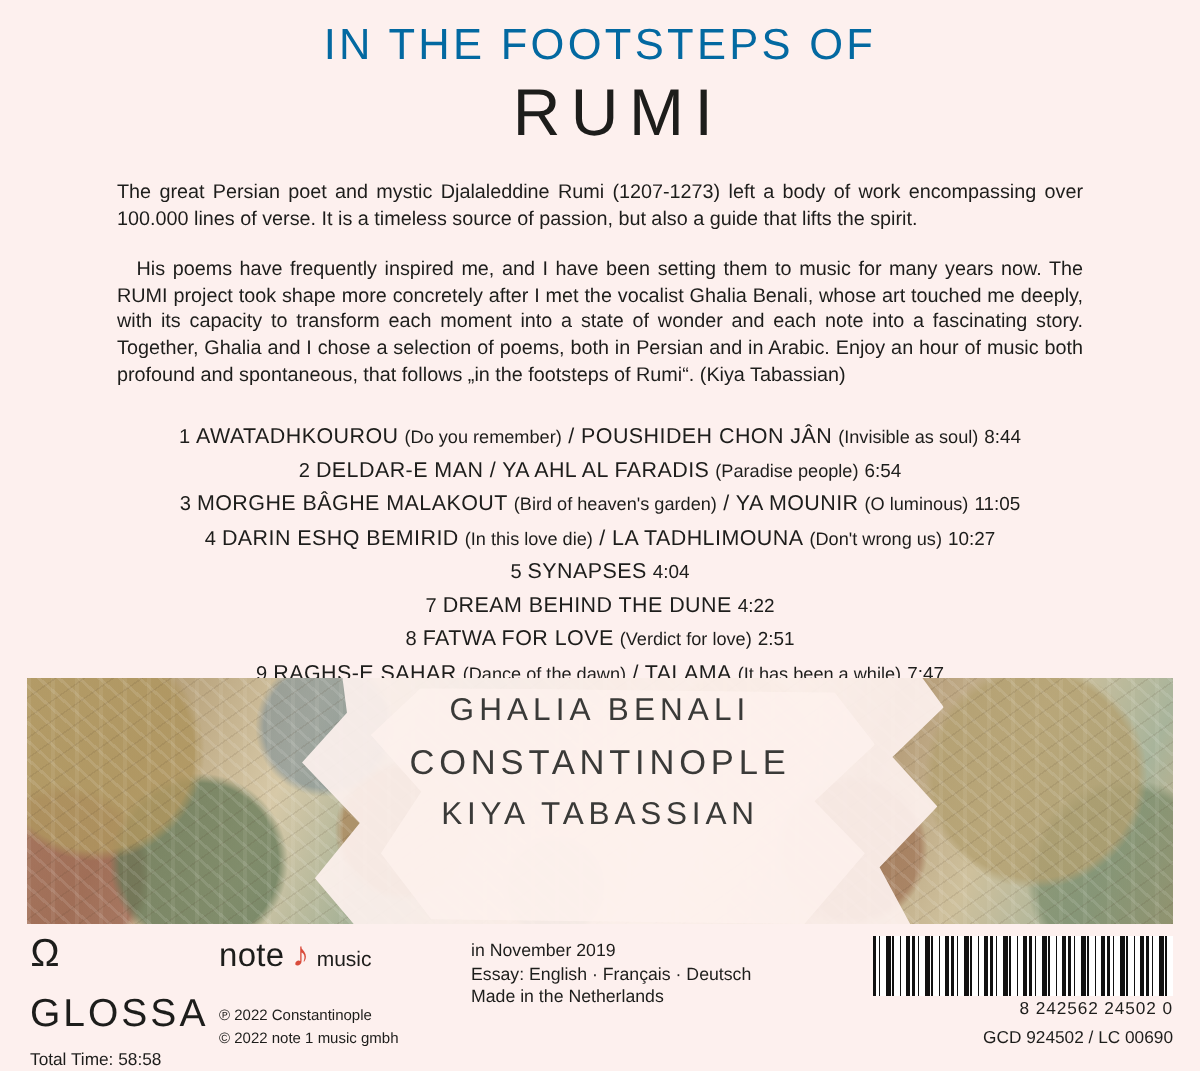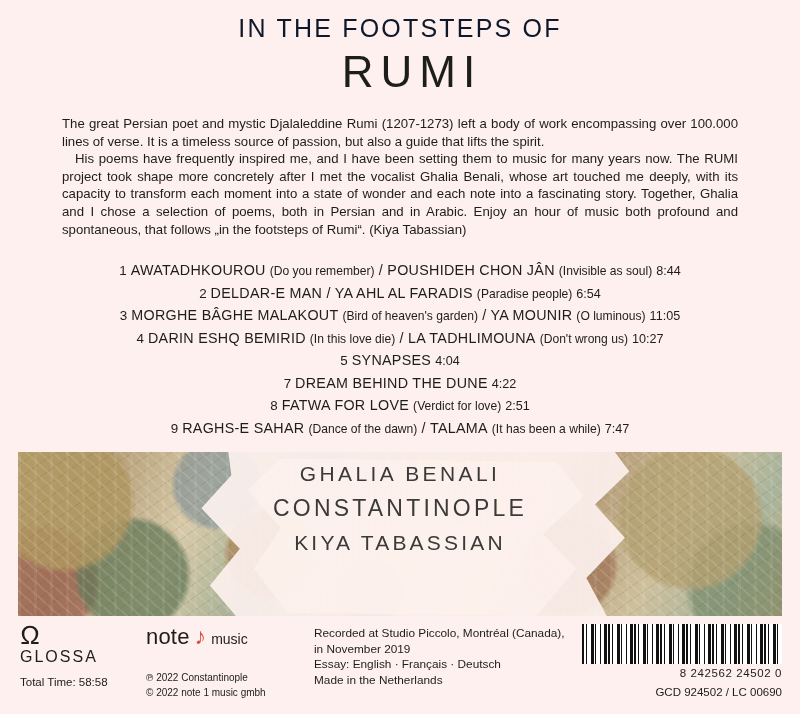--- a/index.html
+++ b/index.html
@@ -15,44 +15,44 @@
     overflow: hidden;
     position: relative;
   }
 
   
   .header {
     text-align: center;
     padding-top: 14px;
   }
   .title-small {
-    font-size: 25px;
+    font-size: 29px;
     letter-spacing: 2.2px;
     font-weight: 400;
-    color: #0f172a;
+    color: #0369a1;
   }
   .title-big {
     font-size: 44px;
     letter-spacing: 7px;
     font-weight: 400;
     margin-top: 4px;
     color: #1d1d1b;
     margin-left: 24px;
   }
 
   
   .notes {
     margin: 18px 62px 0 62px;
     font-size: 13.2px;
     line-height: 17.6px;
     text-align: justify;
     color: #1d1d1b;
   }
   .notes p {
-    margin: 0;
+    margin: 16px;
     text-indent: 0;
   }
   .notes p.indent {
     text-indent: 13px;
   }
 
   
   .tracks {
     margin-top: 22px;
     text-align: center;
@@ -175,23 +175,23 @@
     left: 20px;
     top: 4px;
     width: 120px;
   }
   .glossa .mark {
     font-size: 26px;
     line-height: 26px;
     color: #1d1d1b;
   }
   .glossa .name {
-    font-size: 16px;
+    font-size: 26px;
     letter-spacing: 2px;
-    margin-top: 0;
+    margin-top: 12px;
     color: #1d1d1b;
   }
   .glossa .total {
     font-size: 11.5px;
     margin-top: 10px;
     color: #1d1d1b;
     white-space: nowrap;
   }
 
   .note1 {
@@ -333,21 +333,20 @@
         <span class="eighth">♪</span>
         <span class="music">music</span>
       </div>
       <div class="lines">
         <div>℗ 2022 Constantinople</div>
         <div>© 2022 note 1 music gmbh</div>
       </div>
     </div>
 
     <div class="recording">
-      <div>Recorded at Studio Piccolo, Montréal (Canada),</div>
       <div>in November 2019</div>
       <div>Essay: English · Français · Deutsch</div>
       <div>Made in the Netherlands</div>
     </div>
 
     <div class="barcode-box">
       <div class="barcode"></div>
       <div class="barcode-num">8 242562 24502 0</div>
       <div class="cat-num">GCD 924502  /  LC 00690</div>
     </div>

